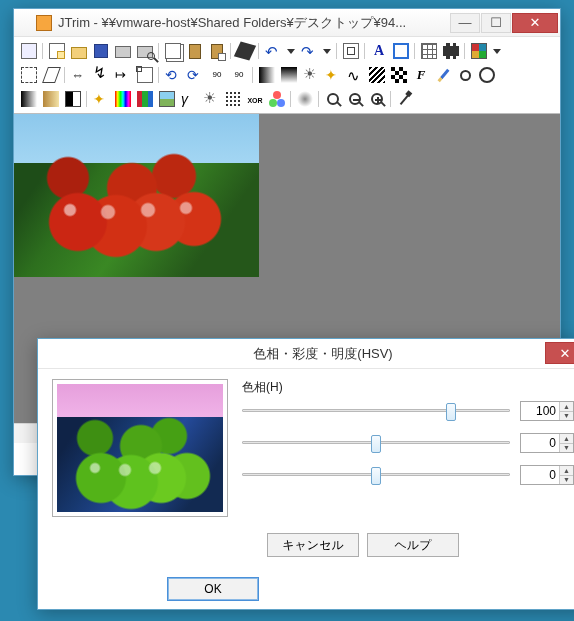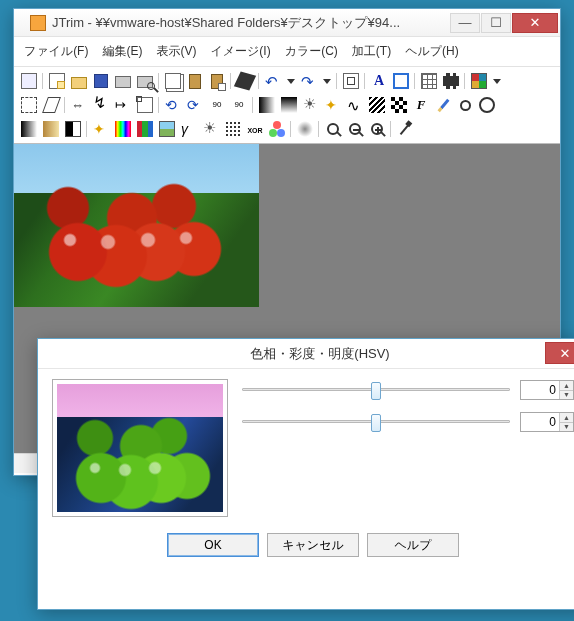--- a/index.html
+++ b/index.html
@@ -21,21 +21,21 @@
 .main-window {
   top: 8px; left: 13px;
   width: 548px; height: 468px;
 }
 .titlebar {
   height: 28px;
   background: linear-gradient(#fff, #f3f3f3);
   border-bottom: 1px solid #e2e2e2;
   display: flex;
   align-items: center;
-  padding: 0 2px 0 16px;
+  padding: 0 2px 0 22px;
   color: #444;
   font-size: 13px;
 }
 .titlebar-icon {
   width: 16px; height: 16px;
   background: #f7a63e;
   border: 1px solid #b56d17;
   margin-right: 6px;
 }
 .titlebar .title { flex: 1; overflow: hidden; white-space: nowrap; text-overflow: ellipsis;}
@@ -212,45 +212,36 @@
 .spinner .sp { flex:1; display:flex; align-items:center; justify-content:center; border-left:1px solid #c8c8c8; font-size:7px; color:#555; cursor:pointer; background:#f1f1f1;}
 .spinner .sp:first-child{border-bottom:1px solid #c8c8c8;}
 .dlg-buttons { display:flex; gap:8px; justify-content:center; padding: 6px 14px 12px;}
 .dlg-buttons button {
   width: 92px; height: 24px;
   background: #f2f2f2;
   border: 1px solid #adadad;
   font-size: 12px;
   cursor:pointer;
 }
-.dlg-buttons button.default { border:1px solid #4a90d9; box-shadow: inset 0 0 0 1px #8ab9e6;}
+.dlg-buttons button.default { border:1px solid #4a90d9; box-shadow: inset 0 0 0 1px #8ab9e6; margin-top: 44px;}
 </style>
 </head>
 <body>
 
 <div class="window main-window">
   <div class="titlebar">
     <span class="titlebar-icon"></span>
     <span class="title">JTrim - ¥¥vmware-host¥Shared Folders¥デスクトップ¥94...</span>
     <div class="win-btns">
       <div class="wb">—</div>
       <div class="wb">☐</div>
       <div class="wb close">✕</div>
     </div>
   </div>
 
-  <div class="menubar">
-    <span class="mi">ファイル(F)</span>
-    <span class="mi">編集(E)</span>
-    <span class="mi">表示(V)</span>
-    <span class="mi">イメージ(I)</span>
-    <span class="mi">カラー(C)</span>
-    <span class="mi">加工(T)</span>
-    <span class="mi">ヘルプ(H)</span>
-  </div>
 
   <div class="toolbar-area">
 
     <div class="toolbar-row">
       <div class="tbtn">
           <span class="ic ic-plain" style="background:#eef;"></span>
         </div>
       <div class="tsep"></div>
       <div class="tbtn">
           <span class="ic ic-new"></span>
@@ -473,27 +464,28 @@
     <div class="win-btns">
       <div class="wb close" style="width:40px;height:22px;">✕</div>
     </div>
   </div>
   <div class="dlg-body">
     <div class="preview">
       <div class="preview-img"></div>
     </div>
     <div class="controls">
       <div class="ctrl-row">
+        <div class="ctrl-label">色相(H)</div>
         <div class="ctrl-line">
           <div class="slider">
             <div class="slider-track"></div>
-            <div class="slider-thumb" style="left:50%;"></div>
+            <div class="slider-thumb" style="left:78%;"></div>
           </div>
           <div class="spinner">
-            <input value="0" style="">
+            <input value="100" style="">
             <div class="spins">
                 <div class="sp">▲</div>
                 <div class="sp">▼</div>
               </div>
           </div>
         </div>
       </div>
       <div class="ctrl-row">
         <div class="ctrl-line">
           <div class="slider">
@@ -502,20 +494,35 @@
           </div>
           <div class="spinner">
             <input value="0" style="">
             <div class="spins">
                 <div class="sp">▲</div>
                 <div class="sp">▼</div>
               </div>
           </div>
         </div>
       </div>
+      <div class="ctrl-row">
+        <div class="ctrl-line">
+          <div class="slider">
+            <div class="slider-track"></div>
+            <div class="slider-thumb" style="left:50%;"></div>
+          </div>
+          <div class="spinner">
+            <input value="0" style="">
+            <div class="spins">
+                <div class="sp">▲</div>
+                <div class="sp">▼</div>
+              </div>
+          </div>
+        </div>
+      </div>
     </div>
   </div>
   <div class="dlg-buttons">
     <button class="default">OK</button>
     <button>キャンセル</button>
     <button>ヘルプ</button>
   </div>
 </div>
 
 </body></html>

